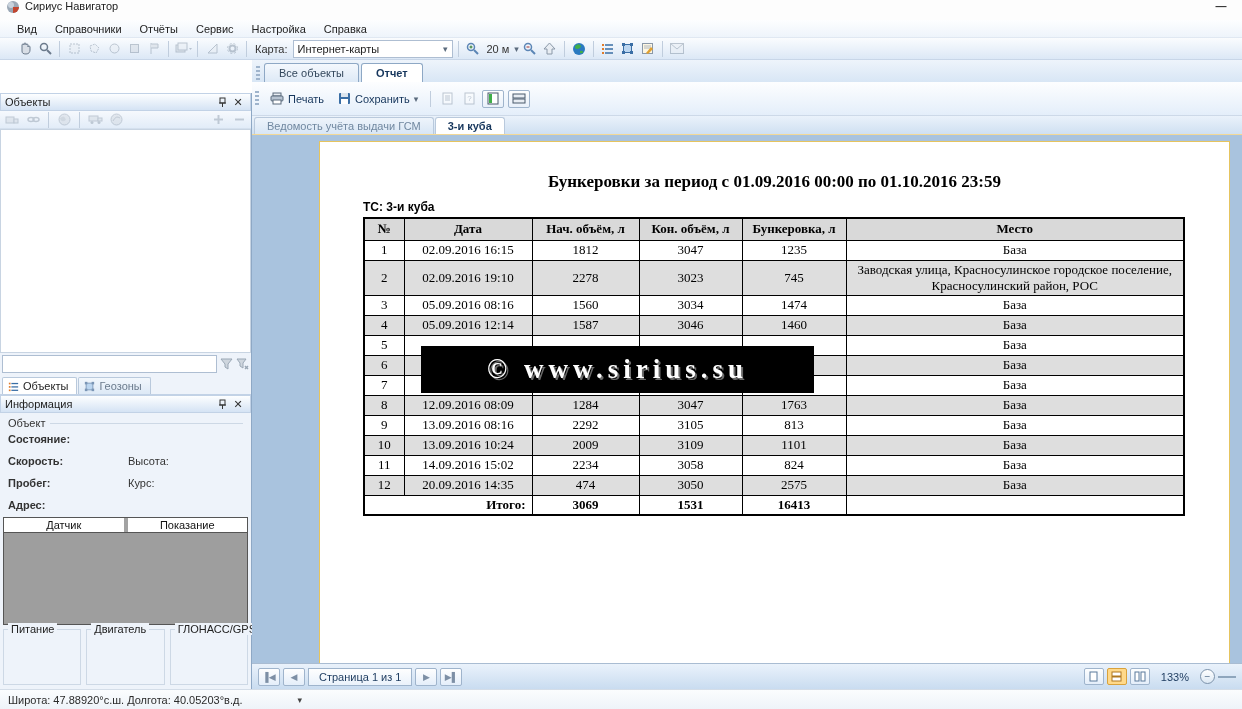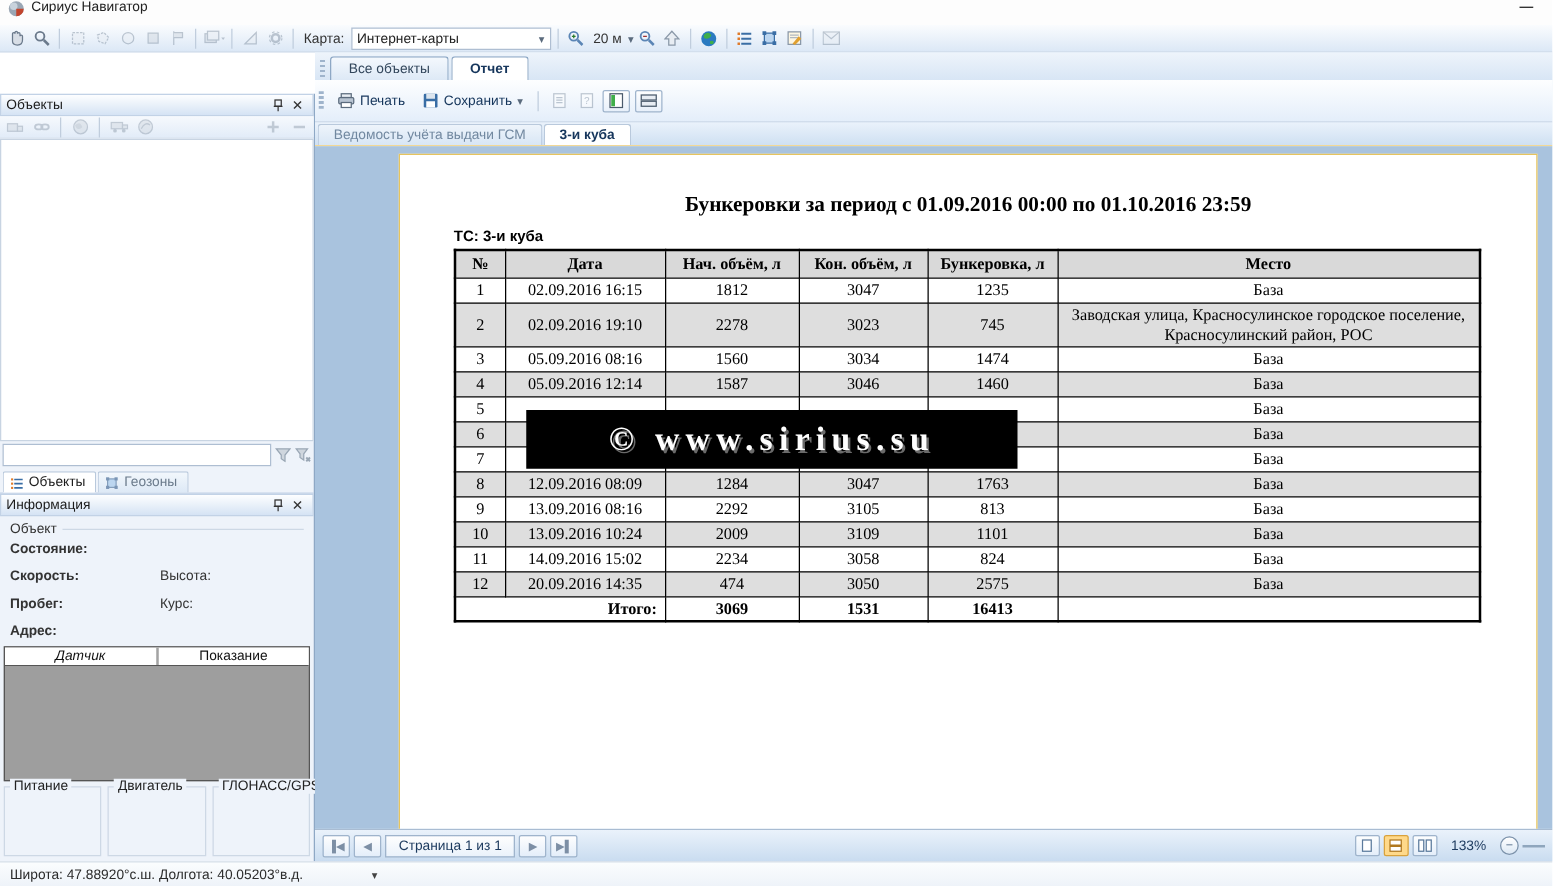--- a/index.html
+++ b/index.html
@@ -11,21 +11,21 @@
   .titlebar { height:20px; display:flex; align-items:flex-start; padding:0 6px; background:#fdfdfd; }
   .app-icon { width:14px; height:14px; margin-right:5px; }
   .title-text { font-size:11px; color:#222; flex:1; }
   .win-min { width:30px; text-align:center; color:#333; font-weight:bold; cursor:default; }
 
   
   .menubar { height:18px; display:flex; align-items:center; background:linear-gradient(#fdfeff,#eef4fb); border-bottom:1px solid #e0e8f2; padding-left:8px; }
   .menu-item { padding:1px 9px; color:#222; }
 
   
-  .toolbar { height:22px; display:flex; align-items:center; background:linear-gradient(#fafcfe,#dce8f6); border-bottom:1px solid #c8d6e8; padding:0 4px; gap:2px; }
+  .toolbar { height:22px; display:flex; align-items:center; background:linear-gradient(#fafcfe,#dce8f6); border-bottom:1px solid #c8d6e8; padding:0 16px; gap:2px; }
   .tb-icon { width:18px; height:16px; display:flex; align-items:center; justify-content:center; border-radius:2px; }
   .tb-sep { width:1px; height:16px; background:#c0cddd; margin:0 3px; }
   .tb-label { color:#333; margin:0 3px; }
   .combo { display:flex; align-items:center; background:#fff; border:1px solid #aebed2; height:18px; width:160px; padding:0 4px; justify-content:space-between; color:#222; }
   .caret { color:#5b6b7d; font-size:9px; }
   .dis { opacity:.45; }
 
   
   .body-row { flex:1; display:flex; min-height:0; }
 
@@ -43,21 +43,21 @@
   .lp-tab { display:flex; align-items:center; gap:4px; padding:2px 8px 2px 5px; border:1px solid #b9c9dc; border-bottom:none; border-radius:2px 2px 0 0; background:linear-gradient(#f2f7fc,#dde9f6); color:#6b7b8c; }
   .lp-tab.active { background:#fff; color:#1c1c1c; }
   .info-fields { padding:4px 8px 2px 8px; }
   .groupline { display:flex; align-items:center; color:#333; margin-bottom:4px; }
   .groupline::after { content:""; flex:1; height:1px; background:#cdd8e5; margin-left:5px; }
   .field-row { display:flex; margin:0 0 10px 0; color:#333; }
   .field-row .f1 { width:120px;font-weight:bold; }
   .sensor-table { margin:2px 3px; border:1px solid #555; background:#9e9e9e; height:108px; display:flex; flex-direction:column; }
   .sensor-head { display:flex; background:#fff; border-bottom:1px solid #555; }
   .sensor-head div { flex:1; text-align:center; padding:1px 0; color:#111; }
-  .sensor-head div:first-child { border-right:2px solid #a3a3a3;font-style:italic; }
+  .sensor-head div:first-child { border-right:4px solid #a3a3a3; }
   .sensor-body { flex:1; }
   .lp-groups { display:flex; padding:2px 3px 4px 3px; gap:5px; }
   .lp-group { flex:1; height:56px; border:1px solid #cdd8e5; position:relative; }
   .lp-group .g-label { position:absolute; top:-7px; left:4px; background:#eef3fa; padding:0 3px; color:#222; }
 
   
   .main { flex:1; display:flex; flex-direction:column; min-width:0; background:#dce9f7; }
   .main-tabs { height:22px; display:flex; align-items:flex-end; padding-left:4px; background:linear-gradient(#eef4fb,#d8e6f5); gap:2px; }
   .grip { width:4px; height:14px; margin:0 2px 2px 0; background:repeating-linear-gradient(#9fb4cc 0 2px,transparent 2px 4px); }
   .m-tab { padding:3px 14px; border:1px solid #8ea8c5; border-bottom:none; border-radius:3px 3px 0 0; background:linear-gradient(#f4f8fd,#dde9f6); color:#33475c; }
@@ -109,20 +109,28 @@
   <div class="titlebar">
     <svg class="app-icon" viewBox="0 0 14 14">
         <circle cx="7" cy="7" r="6" fill="#9aa7b5"></circle>
         <circle cx="5" cy="5" r="3" fill="#c8d2dc"></circle>
         <path d="M7 13 A6 6 0 0 0 13 7 L7 7 Z" fill="#c2452e"></path>
       </svg>
     <span class="title-text">Сириус Навигатор</span>
     <span class="win-min">—</span>
   </div>
 
+  <div class="menubar" id="menubar">
+      <span class="menu-item">Вид</span>
+      <span class="menu-item">Справочники</span>
+      <span class="menu-item">Отчёты</span>
+      <span class="menu-item">Сервис</span>
+      <span class="menu-item">Настройка</span>
+      <span class="menu-item">Справка</span>
+    </div>
 
   <div class="toolbar">
     <span class="tb-icon">
         <svg width="13" height="13" viewBox="0 0 13 13">
           <path d="M3 6 V3 a1 1 0 0 1 2 0 V2 a1 1 0 0 1 2 0 v1 a1 1 0 0 1 2 0 v2 a1 1 0 0 1 2 0 v3 c0 2-1 4-4 4 S3 11 3 9 Z" fill="#d8dee6" stroke="#6b7a8c"></path>
         </svg>
       </span>
     <span class="tb-icon">
         <svg width="13" height="13" viewBox="0 0 13 13">
           <circle cx="5" cy="5" r="3.5" fill="none" stroke="#6b7a8c" stroke-width="1.5"></circle>

